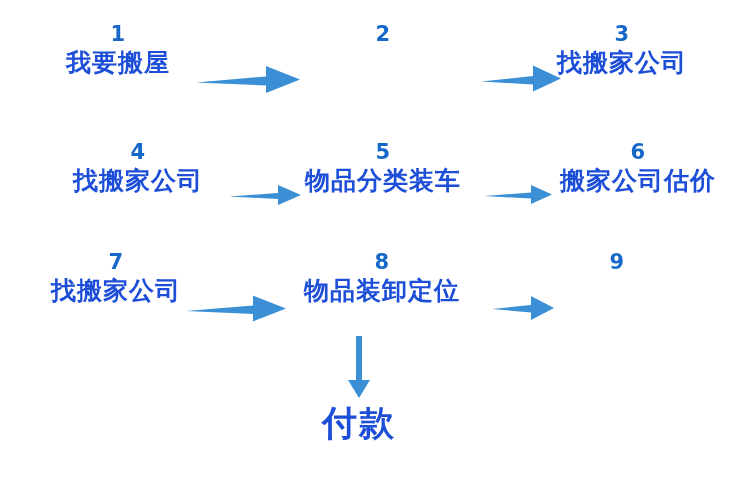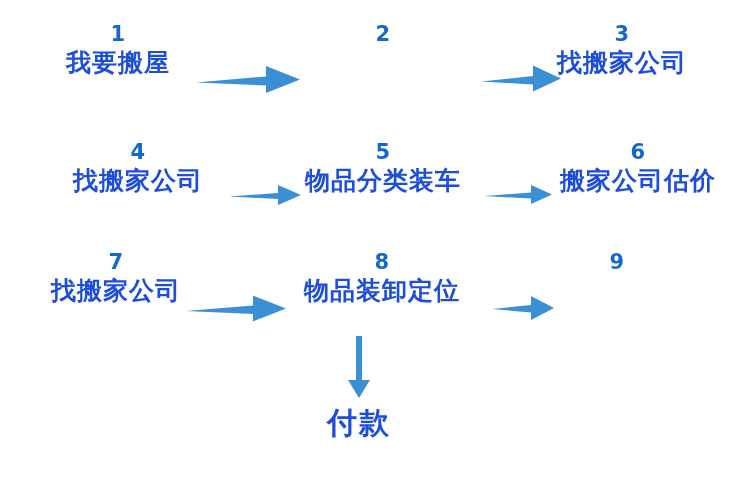--- a/index.html
+++ b/index.html
@@ -44,21 +44,21 @@
     line-height: 34px;
     letter-spacing: 1px;
   }
 
   
   .step.big .step-num {
     font-size: 22px;
     line-height: 26px;
   }
   .step.big .step-label {
-    font-size: 30px;
+    font-size: 35px;
     line-height: 46px;
     letter-spacing: 2px;
   }
 
   
   .arrow {
     position: absolute;
     overflow: visible;
   }
   .arrow svg {

